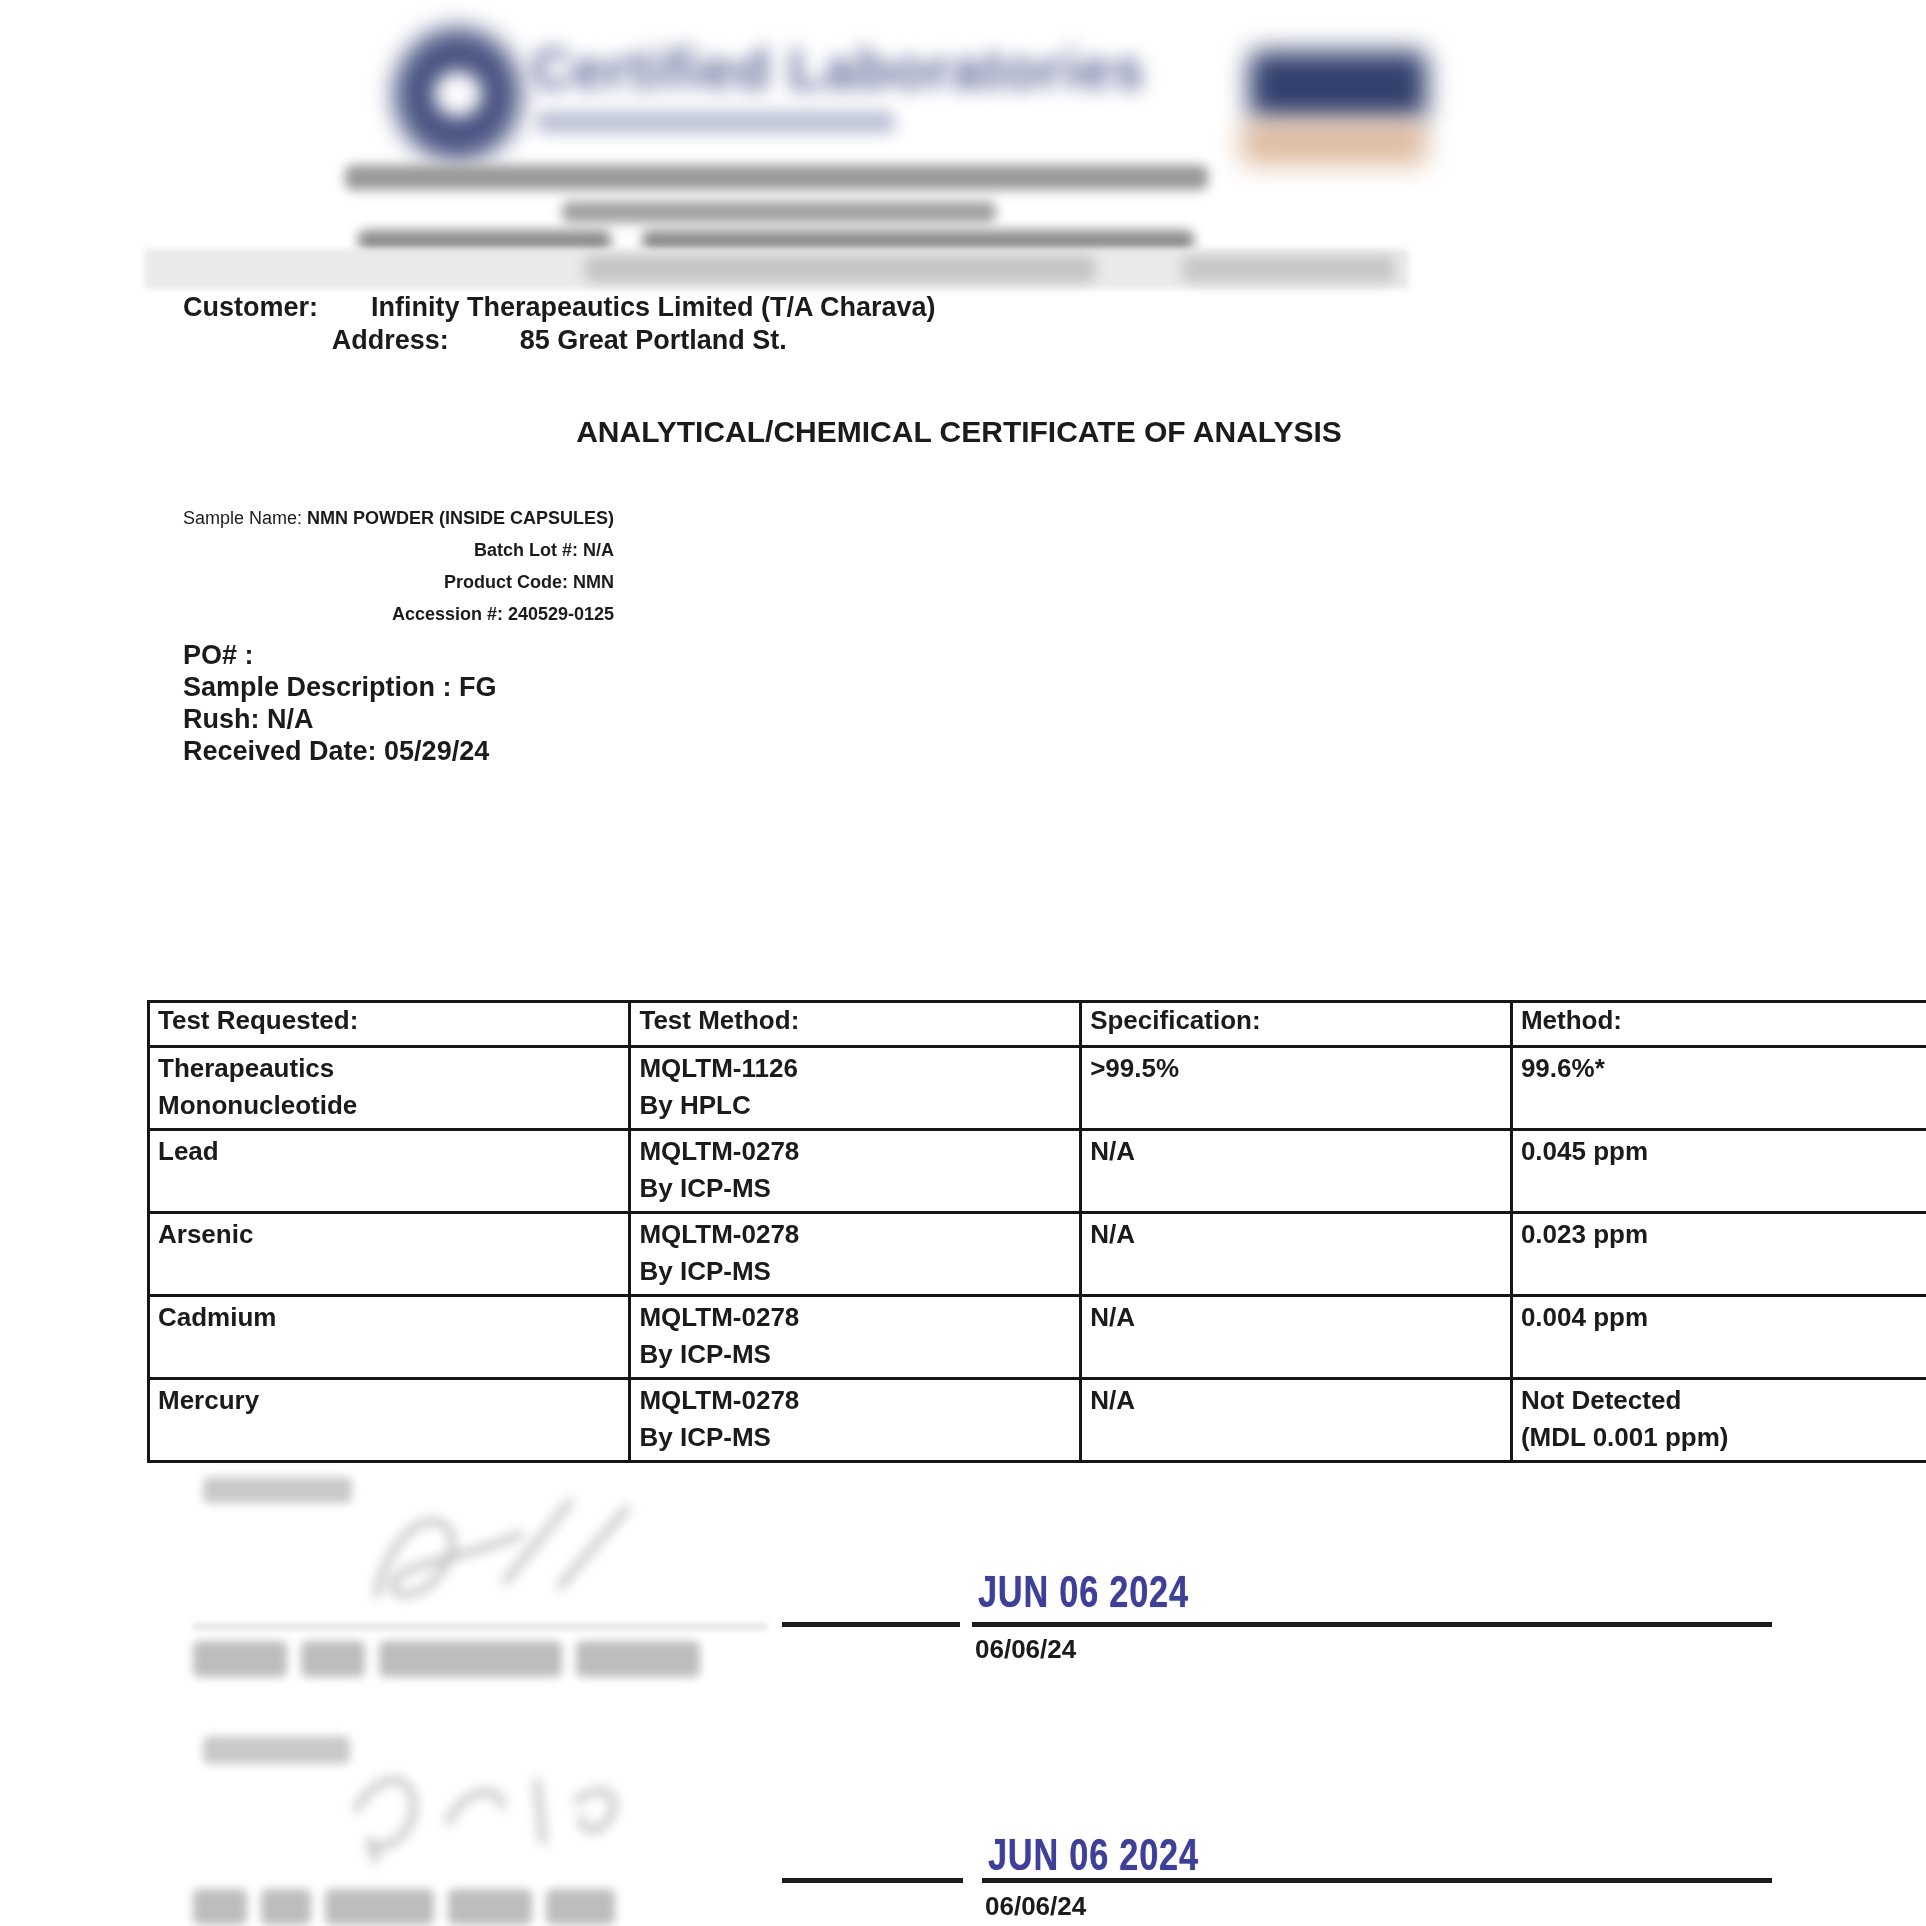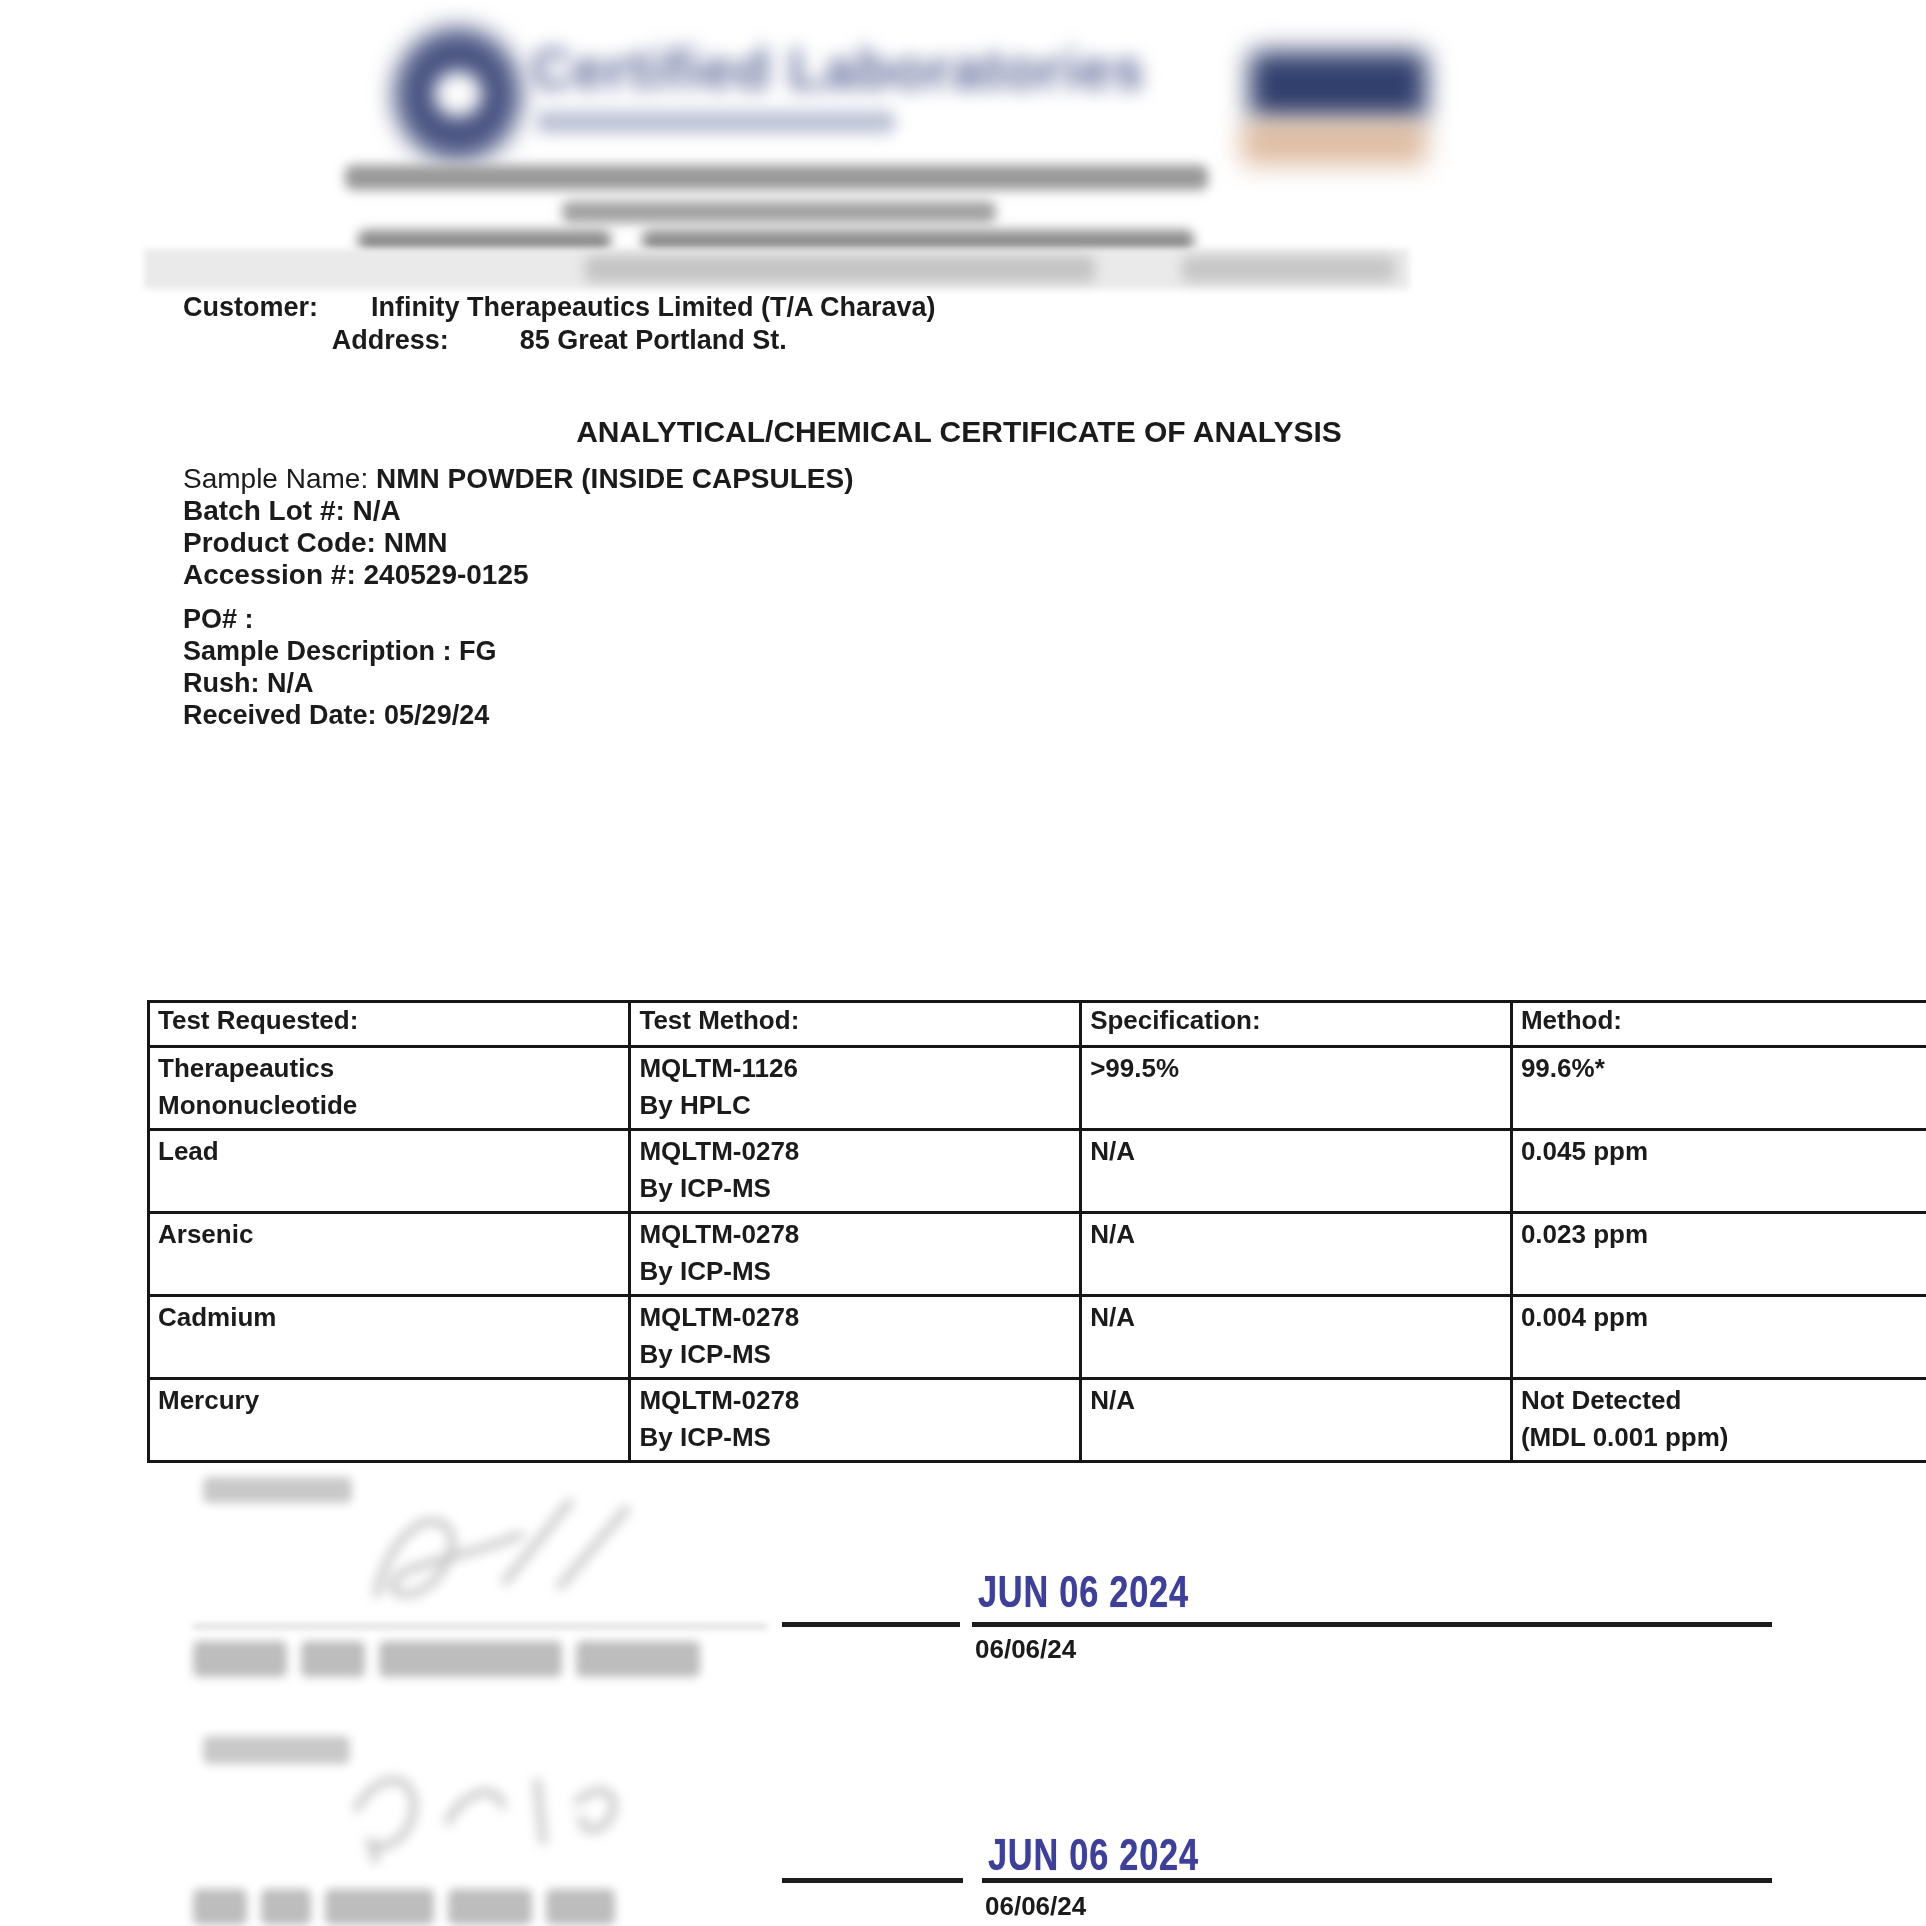--- a/index.html
+++ b/index.html
@@ -36,22 +36,22 @@
   
   .info{position:absolute;left:183px;top:291px;font-size:27px;font-weight:bold;line-height:33px;}
   .info-row{display:flex;justify-content:center;}
   .info-label{width:188px;}
 
   
   .title{position:absolute;left:147px;top:415px;width:1624px;text-align:center;
     font-size:30px;font-weight:bold;}
 
   
-  .sample{position:absolute;left:183px;top:463px;font-size:28px;line-height:32px;}
-  .order{position:absolute;left:183px;top:603px;font-size:27px;line-height:32px;font-weight:bold;}
+  .sample{position:absolute;left:183px;top:502px;font-size:18px;line-height:32px;text-align:right;}
+  .order{position:absolute;left:183px;top:639px;font-size:27px;line-height:32px;font-weight:bold;}
   .lbl-normal{font-weight:normal;}
   .bold{font-weight:bold;}
 
   
   .coa{position:absolute;left:147px;top:1000px;width:1813px;border-collapse:collapse;
     font-size:26px;font-weight:bold;table-layout:fixed;}
   .coa th,.coa td{border:3px solid #161616;text-align:left;vertical-align:top;
     padding:2px 8px 4px 8px;}
   .coa th{height:36px;}
   .coa td{height:73px;line-height:37px;}

